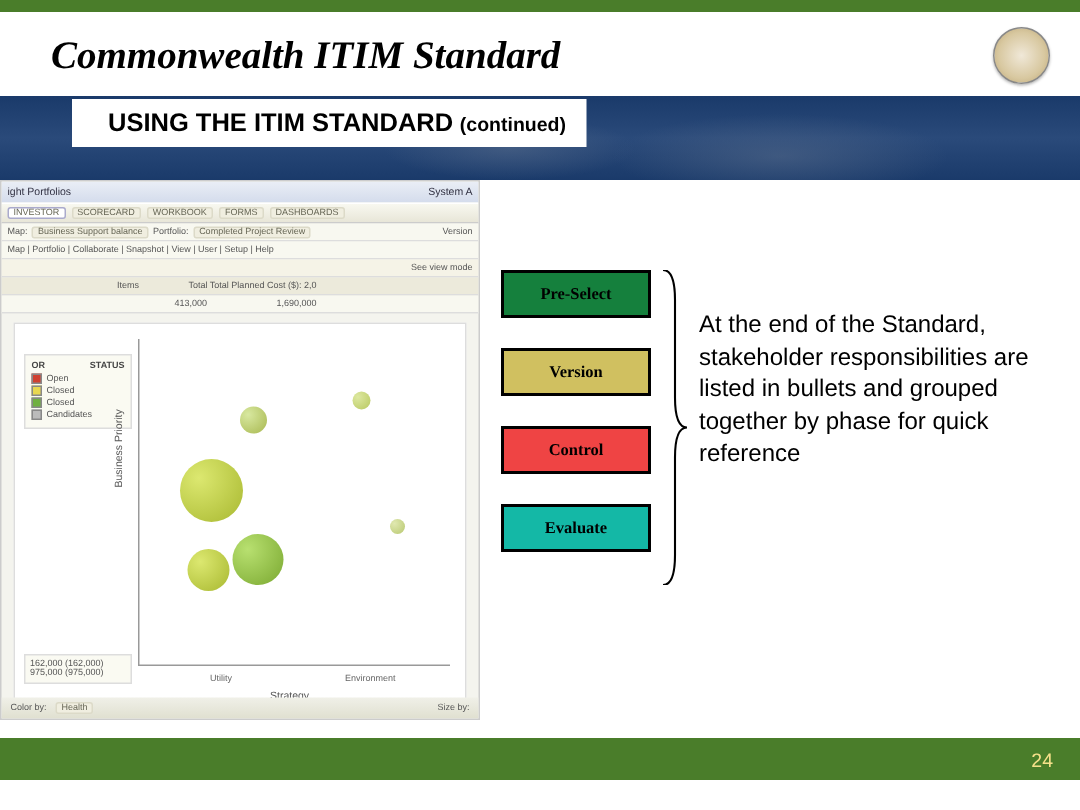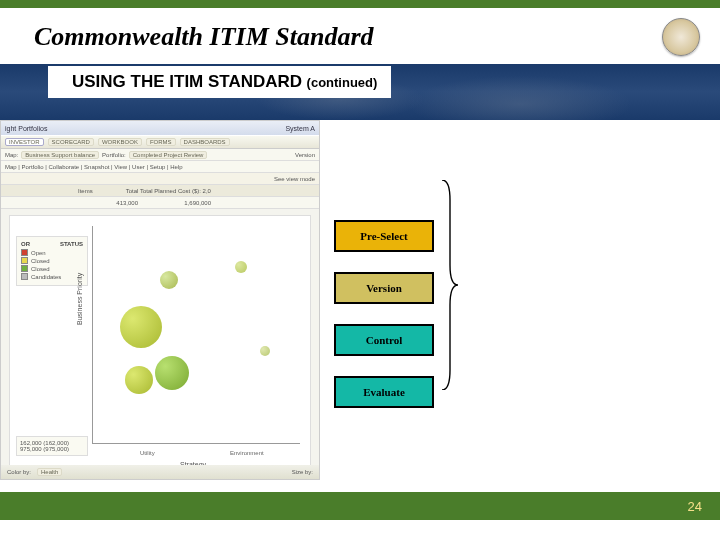--- a/index.html
+++ b/index.html
@@ -110,23 +110,23 @@
   }
   .phase-box {
     border: 2px solid #000;
     text-align: center;
     font-size: 11px;
     font-weight: bold;
     font-family: "Times New Roman", serif;
     padding: 8px 2px;
     color: #000;
   }
-  .phase-preselect { background: #eab308; margin-top: 40px; }
+  .phase-preselect { background: #15803d; }
   .phase-select    { background: #d0c060; }
-  .phase-control   { background: #14b8a6; }
+  .phase-control   { background: #ef4444; }
   .phase-evaluate  { background: #14b8a6; }
 
   .brace {
     position: absolute;
     left: 440px;
     top: 60px;
     height: 210px;
     width: 18px;
   }
   .description {
@@ -262,17 +262,18 @@
     <div class="phase-box phase-preselect">Pre-Select</div>
     <div class="phase-box phase-select">Version</div>
     <div class="phase-box phase-control">Control</div>
     <div class="phase-box phase-evaluate">Evaluate</div>
   </div>
 
   <svg class="brace" viewBox="0 0 18 210" preserveAspectRatio="none">
     <path d="M2 0 Q10 0 10 20 L10 85 Q10 105 18 105 Q10 105 10 125 L10 190 Q10 210 2 210" fill="none" stroke="#000" stroke-width="1.4"></path>
   </svg>
 
+  <div class="description">At the end of the Standard, stakeholder responsibilities are listed in bullets and grouped together by phase for quick reference</div>
 
   <div class="bottom-bar">
     <div class="page-num">24</div>
   </div>
 </div>
 
 </body></html>

